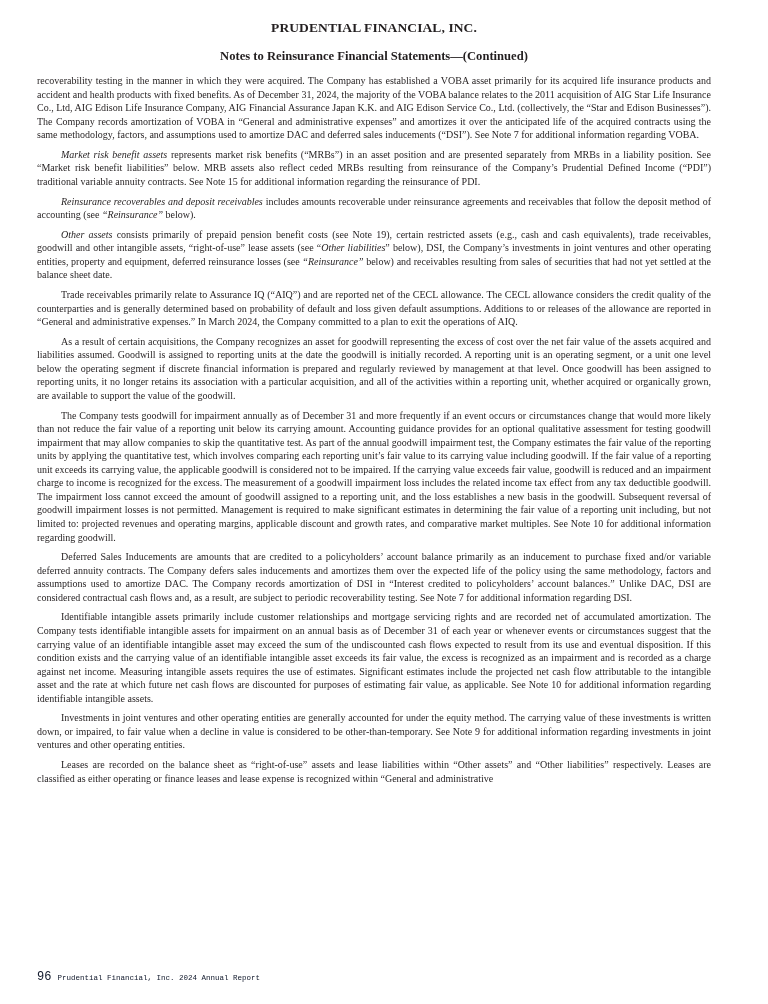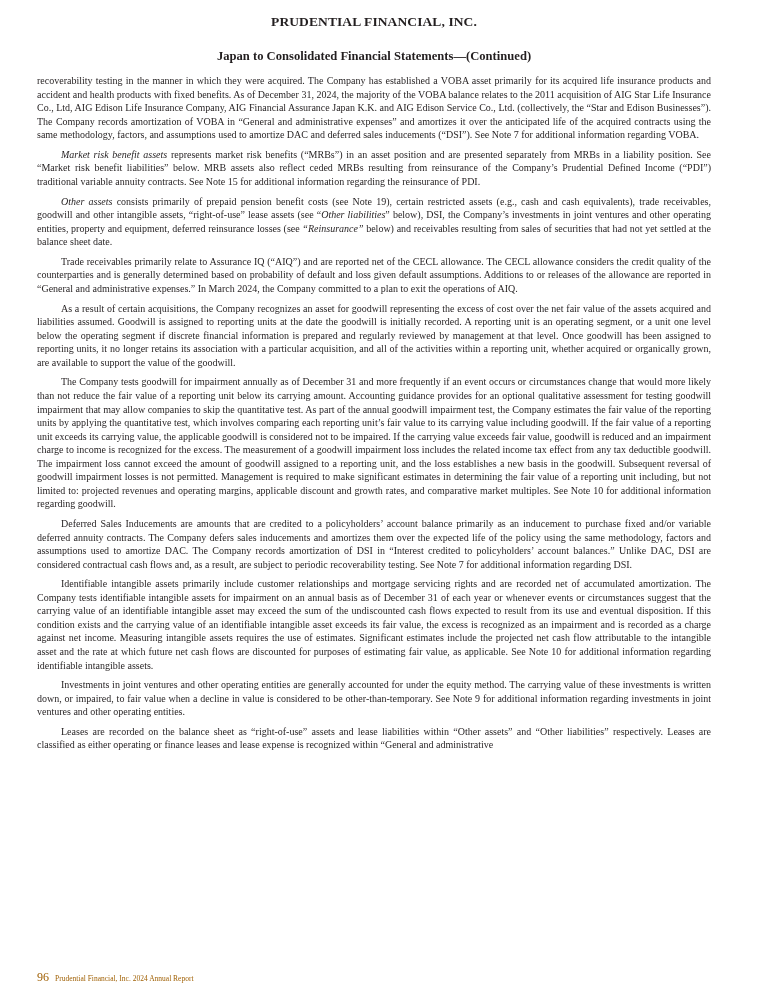--- a/index.html
+++ b/index.html
@@ -1,40 +1,41 @@
 <!DOCTYPE html>
 <html><head>
 <meta charset="utf-8">
 <style>
   html, body { margin: 0; padding: 0; background: #ffffff; }
   body { width: 768px; height: 1004px; position: relative; overflow: hidden; color: #231f20; }
   .page { position: absolute; left: 37px; top: 0; width: 674px; font-family: "Liberation Serif", serif; }
-  .company { position: absolute; left: 0; top: 14px; width: 674px; text-align: center; font-weight: bold; font-size: 13.5px; letter-spacing: 0.1px; }
+  .company { position: absolute; left: 0; top: 20px; width: 674px; text-align: center; font-weight: bold; font-size: 13.5px; letter-spacing: 0.1px; }
   .subtitle { position: absolute; left: 0; top: 49px; width: 674px; text-align: center; font-weight: bold; font-size: 12.6px; }
   .body { position: absolute; left: 0; top: 74px; width: 674px; font-size: 10px; line-height: 13.55px; text-align: justify; }
   .body p { margin: 0 0 6.1px 0; text-indent: 24px; }
   .body p.first { text-indent: 0; }
   .body b i, .term { font-weight: normal; font-style: italic; }
   .ital { font-style: italic; }
-  .footer { position: absolute; left: 37px; top: 967px; font-family: Liberation Serif, serif; color: #a16207; }
+  .footer { position: absolute; left: 37px; top: 967px; font-family: Liberation Mono, monospace; color: #0f172a; }
   .page-num { font-size: 12px; }
   .footer-text { font-size: 7.5px; margin-left: 6px; }
 </style>
 </head>
 <body>
 
 <div class="page">
   <div class="company">PRUDENTIAL FINANCIAL, INC.</div>
-  <div class="subtitle">Japan to Consolidated Financial Statements—(Continued)</div>
+  <div class="subtitle">Notes to Reinsurance Financial Statements—(Continued)</div>
 
   <div class="body">
     <p class="first"><span>recoverability testing in the manner in which they were acquired. The Company has established a VOBA asset primarily for its acquired life insurance products and accident and health products with fixed benefits. As of December 31, 2024, the majority of the VOBA balance relates to the 2011 acquisition of AIG Star Life Insurance Co., Ltd, AIG Edison Life Insurance Company, AIG Financial Assurance Japan K.K. and AIG Edison Service Co., Ltd. (collectively, the “Star and Edison Businesses”). The Company records amortization of VOBA in “General and administrative expenses” and amortizes it over the anticipated life of the acquired contracts using the same methodology, factors, and assumptions used to amortize DAC and deferred sales inducements (“DSI”). See Note 7 for additional information regarding VOBA.</span></p>
 
     <p><span class="term">Market risk benefit assets</span><span> represents market risk benefits (“MRBs”) in an asset position and are presented separately from MRBs in a liability position. See “Market risk benefit liabilities” below. MRB assets also reflect ceded MRBs resulting from reinsurance of the Company’s Prudential Defined Income (“PDI”) traditional variable annuity contracts. See Note 15 for additional information regarding the reinsurance of PDI.</span></p>
 
+    <p><span class="term">Reinsurance recoverables and deposit receivables</span><span> includes amounts recoverable under reinsurance agreements and receivables that follow the deposit method of accounting (see </span><span class="ital">“Reinsurance”</span><span> below).</span></p>
 
     <p><span class="term">Other assets</span><span> consists primarily of prepaid pension benefit costs (see Note 19), certain restricted assets (e.g., cash and cash equivalents), trade receivables, goodwill and other intangible assets, “right-of-use” lease assets (see “</span><span class="ital">Other liabilities</span><span>” below), DSI, the Company’s investments in joint ventures and other operating entities, property and equipment, deferred reinsurance losses (see </span><span class="ital">“Reinsurance”</span><span> below) and receivables resulting from sales of securities that had not yet settled at the balance sheet date.</span></p>
 
     <p><span>Trade receivables primarily relate to Assurance IQ (“AIQ”) and are reported net of the CECL allowance. The CECL allowance considers the credit quality of the counterparties and is generally determined based on probability of default and loss given default assumptions. Additions to or releases of the allowance are reported in “General and administrative expenses.” In March 2024, the Company committed to a plan to exit the operations of AIQ.</span></p>
 
 
     <p><span>As a result of certain acquisitions, the Company recognizes an asset for goodwill representing the excess of cost over the net fair value of the assets acquired and liabilities assumed. Goodwill is assigned to reporting units at the date the goodwill is initially recorded. A reporting unit is an operating segment, or a unit one level below the operating segment if discrete financial information is prepared and regularly reviewed by management at that level. Once goodwill has been assigned to reporting units, it no longer retains its association with a particular acquisition, and all of the activities within a reporting unit, whether acquired or organically grown, are available to support the value of the goodwill.</span></p>
 
     <p><span>The Company tests goodwill for impairment annually as of December 31 and more frequently if an event occurs or circumstances change that would more likely than not reduce the fair value of a reporting unit below its carrying amount. Accounting guidance provides for an optional qualitative assessment for testing goodwill impairment that may allow companies to skip the quantitative test. As part of the annual goodwill impairment test, the Company estimates the fair value of the reporting units by applying the quantitative test, which involves comparing each reporting unit’s fair value to its carrying value including goodwill. If the fair value of a reporting unit exceeds its carrying value, the applicable goodwill is considered not to be impaired. If the carrying value exceeds fair value, goodwill is reduced and an impairment charge to income is recognized for the excess. The measurement of a goodwill impairment loss includes the related income tax effect from any tax deductible goodwill. The impairment loss cannot exceed the amount of goodwill assigned to a reporting unit, and the loss establishes a new basis in the goodwill. Subsequent reversal of goodwill impairment losses is not permitted. Management is required to make significant estimates in determining the fair value of a reporting unit including, but not limited to: projected revenues and operating margins, applicable discount and growth rates, and comparative market multiples. See Note 10 for additional information regarding goodwill.</span></p>
 

